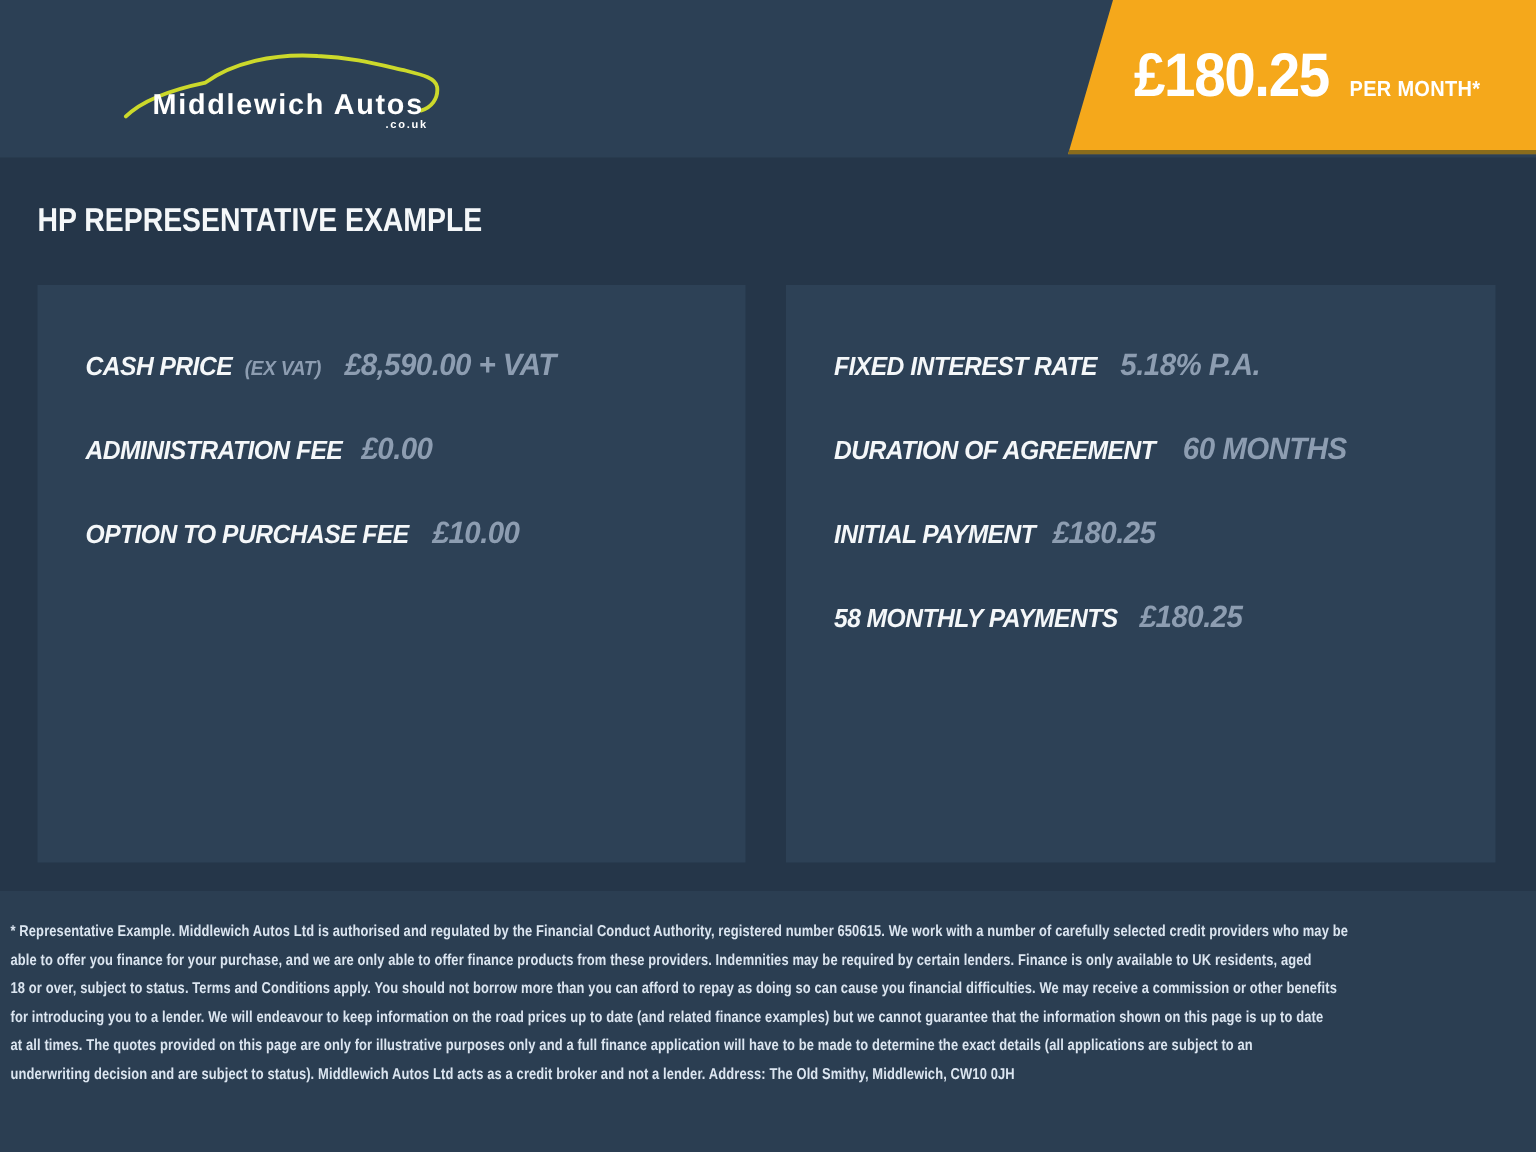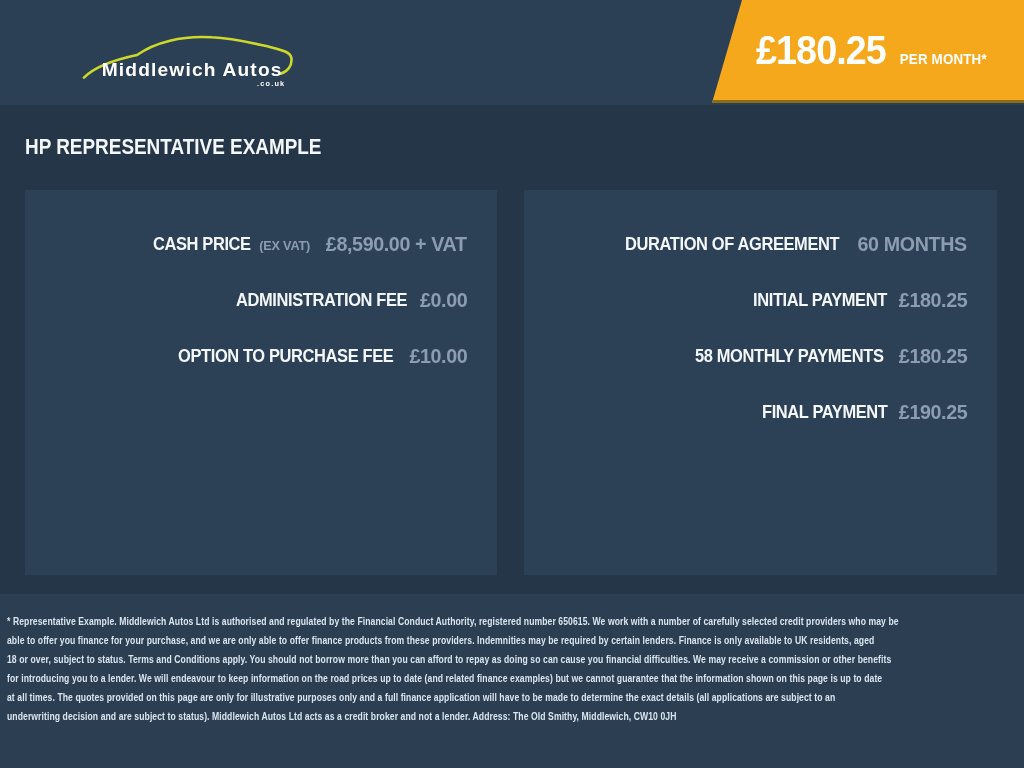--- a/index.html
+++ b/index.html
@@ -53,21 +53,22 @@
   
   .panel {
     position: absolute; top: 190px; height: 385px;
     background: #2d4156;
     padding: 26px 30px 0 32px;
   }
   .panel-left  { left: 25px;  width: 472px; }
   .panel-right { left: 524px; width: 473px; }
   .row {
     height: 56px; display: flex; align-items: center;
-    justify-content: flex-end;
+    justify-content: flex-start;
+    font-style: italic;
   }
   .row-label {
     font-size: 17.5px; font-weight: bold; color: #f4f7f9;
     letter-spacing: -0.4px; white-space: nowrap;
     transform: scaleX(0.94); transform-origin: left center;
   }
   .row-sublabel {
     font-size: 13.5px; font-weight: bold; color: #8d9db1;
     margin-left: 9px; letter-spacing: -0.2px;
   }
@@ -124,34 +125,34 @@
       <span class="row-value">£0.00</span>
     </div>
     <div class="row">
       <span class="row-label">OPTION TO PURCHASE FEE</span>
       <span class="row-value">£10.00</span>
     </div>
   </div>
 
   <div class="panel panel-right">
     <div class="row">
+      <span class="row-label">FIXED INTEREST RATE</span>
+      <span class="row-value">5.18% P.A.</span>
+    </div>
+    <div class="row">
       <span class="row-label">DURATION OF AGREEMENT</span>
       <span class="row-value">60 MONTHS</span>
     </div>
     <div class="row">
       <span class="row-label">INITIAL PAYMENT</span>
       <span class="row-value">£180.25</span>
     </div>
     <div class="row">
       <span class="row-label">58 MONTHLY PAYMENTS</span>
       <span class="row-value">£180.25</span>
-    </div>
-    <div class="row">
-      <span class="row-label">FINAL PAYMENT</span>
-      <span class="row-value">£190.25</span>
     </div>
   </div>
 
   <div class="footer">
     <div class="disclaimer">
       <div class="disclaimer-line">* Representative Example. Middlewich Autos Ltd is authorised and regulated by the Financial Conduct Authority, registered number 650615. We work with a number of carefully selected credit providers who may be</div>
       <div class="disclaimer-line">able to offer you finance for your purchase, and we are only able to offer finance products from these providers. Indemnities may be required by certain lenders. Finance is only available to UK residents, aged</div>
       <div class="disclaimer-line">18 or over, subject to status. Terms and Conditions apply. You should not borrow more than you can afford to repay as doing so can cause you financial difficulties. We may receive a commission or other benefits</div>
       <div class="disclaimer-line">for introducing you to a lender. We will endeavour to keep information on the road prices up to date (and related finance examples) but we cannot guarantee that the information shown on this page is up to date</div>
       <div class="disclaimer-line">at all times. The quotes provided on this page are only for illustrative purposes only and a full finance application will have to be made to determine the exact details (all applications are subject to an</div>

